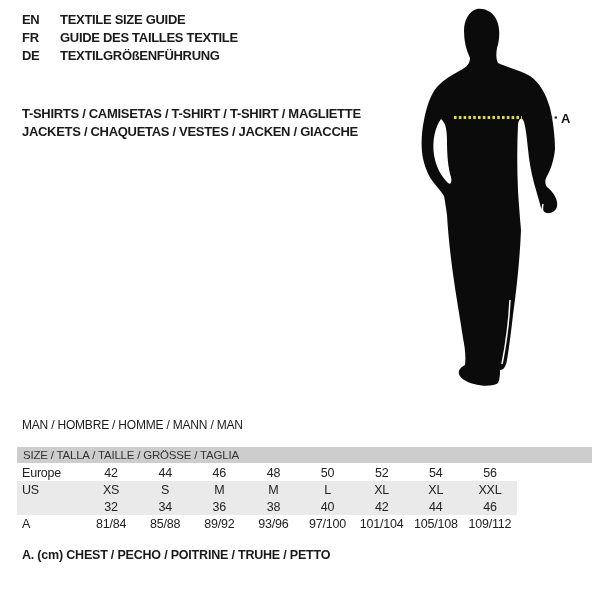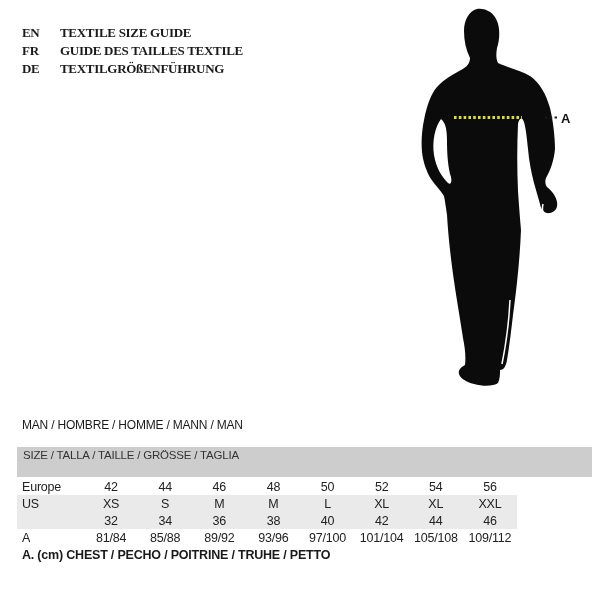--- a/index.html
+++ b/index.html
@@ -1,33 +1,33 @@
 <!DOCTYPE html>
 <html><head>
 <meta charset="utf-8">
 <style>
   html,body{margin:0;padding:0;}
   .canvas{
     position:relative;width:600px;height:600px;background:#ffffff;overflow:hidden;
     font-family:"Liberation Sans", sans-serif;color:#1a1a1a;
   }
   
-  .lang-list{position:absolute;left:22px;top:24px;font-family:Liberation Serif, serif;}
+  .lang-list{position:absolute;left:22px;top:11px;}
   .lang-row{display:flex;height:18px;line-height:18px;font-size:13px;font-weight:bold;letter-spacing:-0.3px;}
   .lang-code{width:38px;flex:0 0 38px;}
   
   .categories{position:absolute;left:22px;top:105px;font-size:13px;font-weight:bold;letter-spacing:-0.3px;line-height:18px;}
   
   .figure{position:absolute;left:400px;top:0;width:200px;height:410px;}
   .measure-label{font-family:"Liberation Sans", sans-serif;font-size:13px;font-weight:600;fill:#111;}
   
   .section-title{position:absolute;left:22px;top:418px;font-size:12px;font-weight:normal;letter-spacing:-0.2px;}
   
   .table-wrap{position:absolute;left:17px;top:447px;width:575px;}
-  .table-header{height:30px;line-height:16px;background:#cdcdcd;color:#333;font-size:11.5px;letter-spacing:-0.2px;padding-left:6px;box-sizing:border-box;}
+  .table-header{height:16px;line-height:16px;background:#cdcdcd;color:#333;font-size:11.5px;letter-spacing:-0.2px;padding-left:6px;box-sizing:border-box;}
   table.size-table{border-collapse:collapse;width:500px;table-layout:fixed;margin-top:1px;}
   table.size-table td,table.size-table th{padding:0;height:17px;font-size:12.5px;font-weight:normal;letter-spacing:-0.2px;color:#222;vertical-align:middle;}
   table.size-table th.row-label{width:62px;text-align:left;padding-left:5px;}
   table.size-table td.val{text-align:center;margin-top:14px;}
   tr.shaded{background:#eaeaea;}
   
   .footnote{position:absolute;left:22px;top:548px;font-size:12.5px;font-weight:bold;letter-spacing:-0.2px;}
 </style>
 </head>
 <body>
@@ -42,20 +42,24 @@
     <div class="lang-row">
       <span class="lang-code">FR</span>
       <span class="lang-label">GUIDE DES TAILLES TEXTILE</span>
     </div>
     <div class="lang-row">
       <span class="lang-code">DE</span>
       <span class="lang-label">TEXTILGRÖßENFÜHRUNG</span>
     </div>
   </div>
 
+  <div class="categories">
+    <div>T-SHIRTS / CAMISETAS / T-SHIRT / T-SHIRT / MAGLIETTE</div>
+    <div>JACKETS / CHAQUETAS / VESTES / JACKEN / GIACCHE</div>
+  </div>
 
   <svg class="figure" viewBox="400 0 200 410" xmlns="http://www.w3.org/2000/svg">
     <path d="M 477 9
              C 486 8 494 13 497 21
              C 500 28 500 39 497 48
              C 496 54 496 59 498 63
              C 506 67 520 70 530 76
              C 540 83 546 94 550 108
              C 553 120 555 137 555 149
              C 554 161 550 171 546 178

